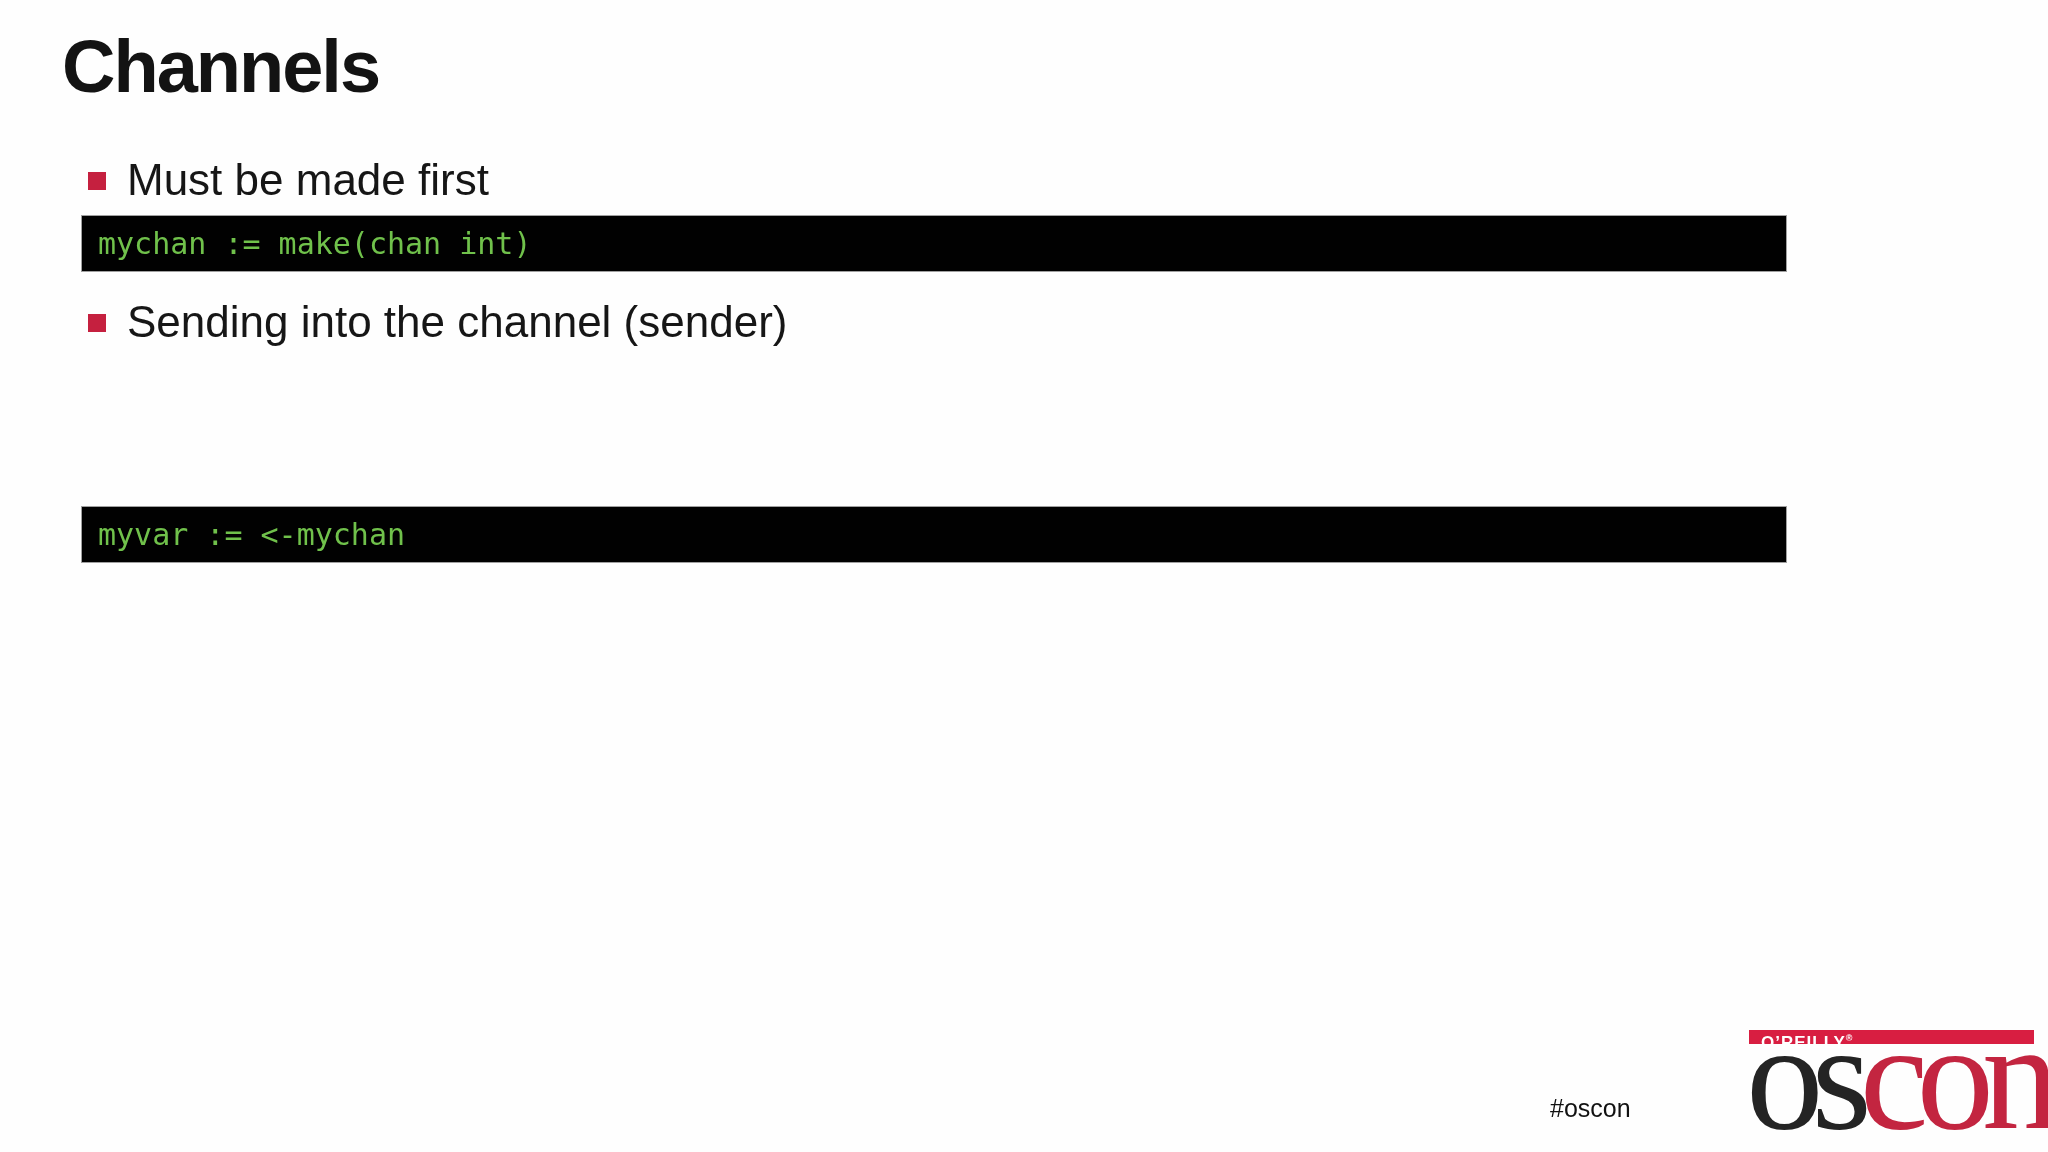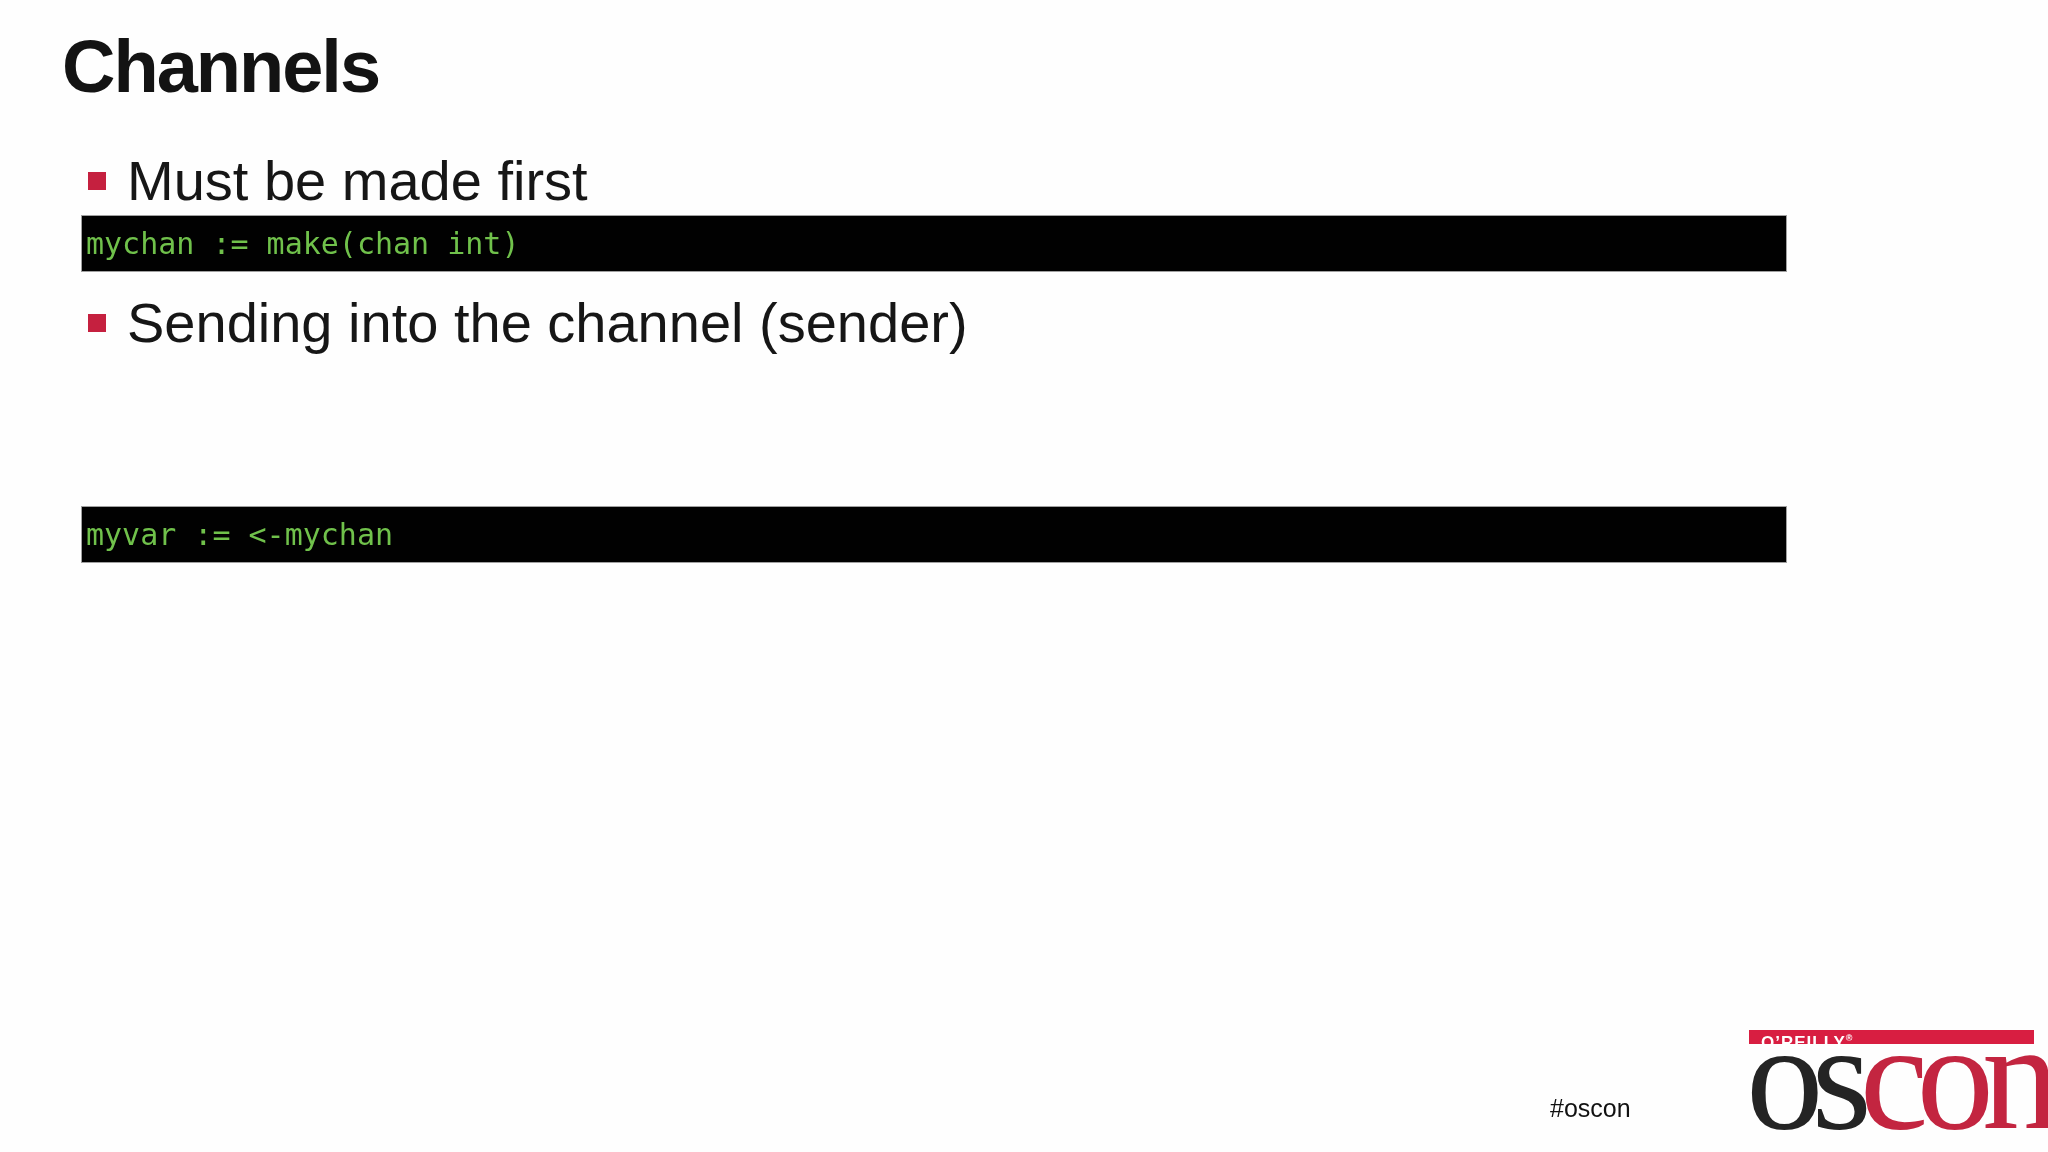--- a/index.html
+++ b/index.html
@@ -40,21 +40,21 @@
   .bullet-row.r3 { top: 442px; }
   .bullet-sq {
     width: 18px;
     height: 18px;
     background: var(--bullet-red, #C5203F);
     margin-right: 21px;
     flex: 0 0 auto;
     margin-top: 2px;
   }
   .bullet-text {
-    font-size: 56px;
+    font-size: 44px;
     color: #161616;
     white-space: nowrap;
   }
   .code-block {
     position: absolute;
     left: 81px;
     width: 1706px;
     height: 57px;
     background: var(--code-bg, #010101);
     border: 1px solid #a0a0a0;
@@ -62,21 +62,21 @@
     display: flex;
     align-items: center;
   }
   .code-block.b1 { top: 215px; }
   .code-block.b2 { top: 361px; }
   .code-block.b3 { top: 506px; align-items: center; }
   .code-text {
     font-family: "DejaVu Sans Mono", monospace;
     font-size: 30px;
     color: var(--code-green, #70C14B);
-    padding-left: 4px;
+    padding-left: 16px;
     white-space: pre;
   }
   .hashtag {
     position: absolute;
     left: 1550px;
     top: 1094px;
     font-size: 25px;
     color: #111;
   }
   .logo {

